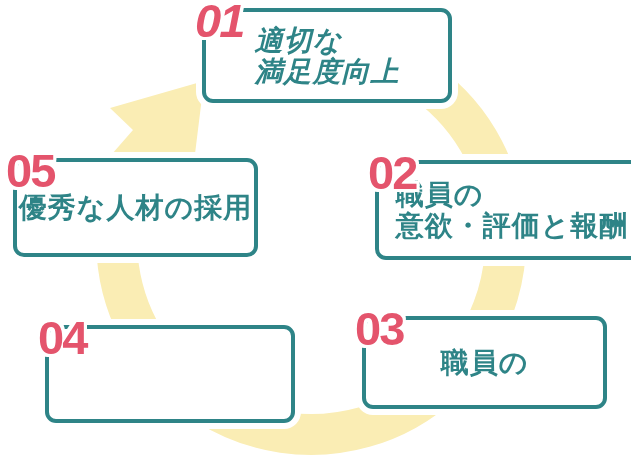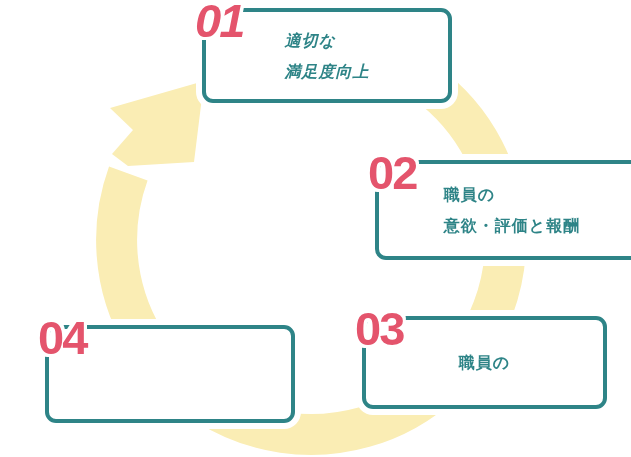--- a/index.html
+++ b/index.html
@@ -18,21 +18,21 @@
     border:4px solid #2e8487;
     border-radius:11px;
     box-shadow:0 0 0 6px #ffffff;
     display:flex;
     align-items:center;
     justify-content:center;
   }
   .box-text{
     text-align:left;
     color:#2e8487;
-    font-size:16px;
+    font-size:28px;
     font-weight:700;
     line-height:31px;
     letter-spacing:1px;
     white-space:nowrap;
   }
   .box-text span{display:block;}
   .step-num{
     position:absolute;
     left:-11px;
     top:-9px;
@@ -85,14 +85,20 @@
     <div class="step-num">03</div>
     <div class="box-text">
       <span>職員の</span>
     </div>
   </div>
 
   <div class="cycle-box" id="box-4">
     <div class="step-num">04</div>
   </div>
 
+  <div class="cycle-box" id="box-5">
+    <div class="step-num">05</div>
+    <div class="box-text">
+      <span>優秀な人材の採用</span>
+    </div>
+  </div>
 
 </div>
 
 </body></html>

